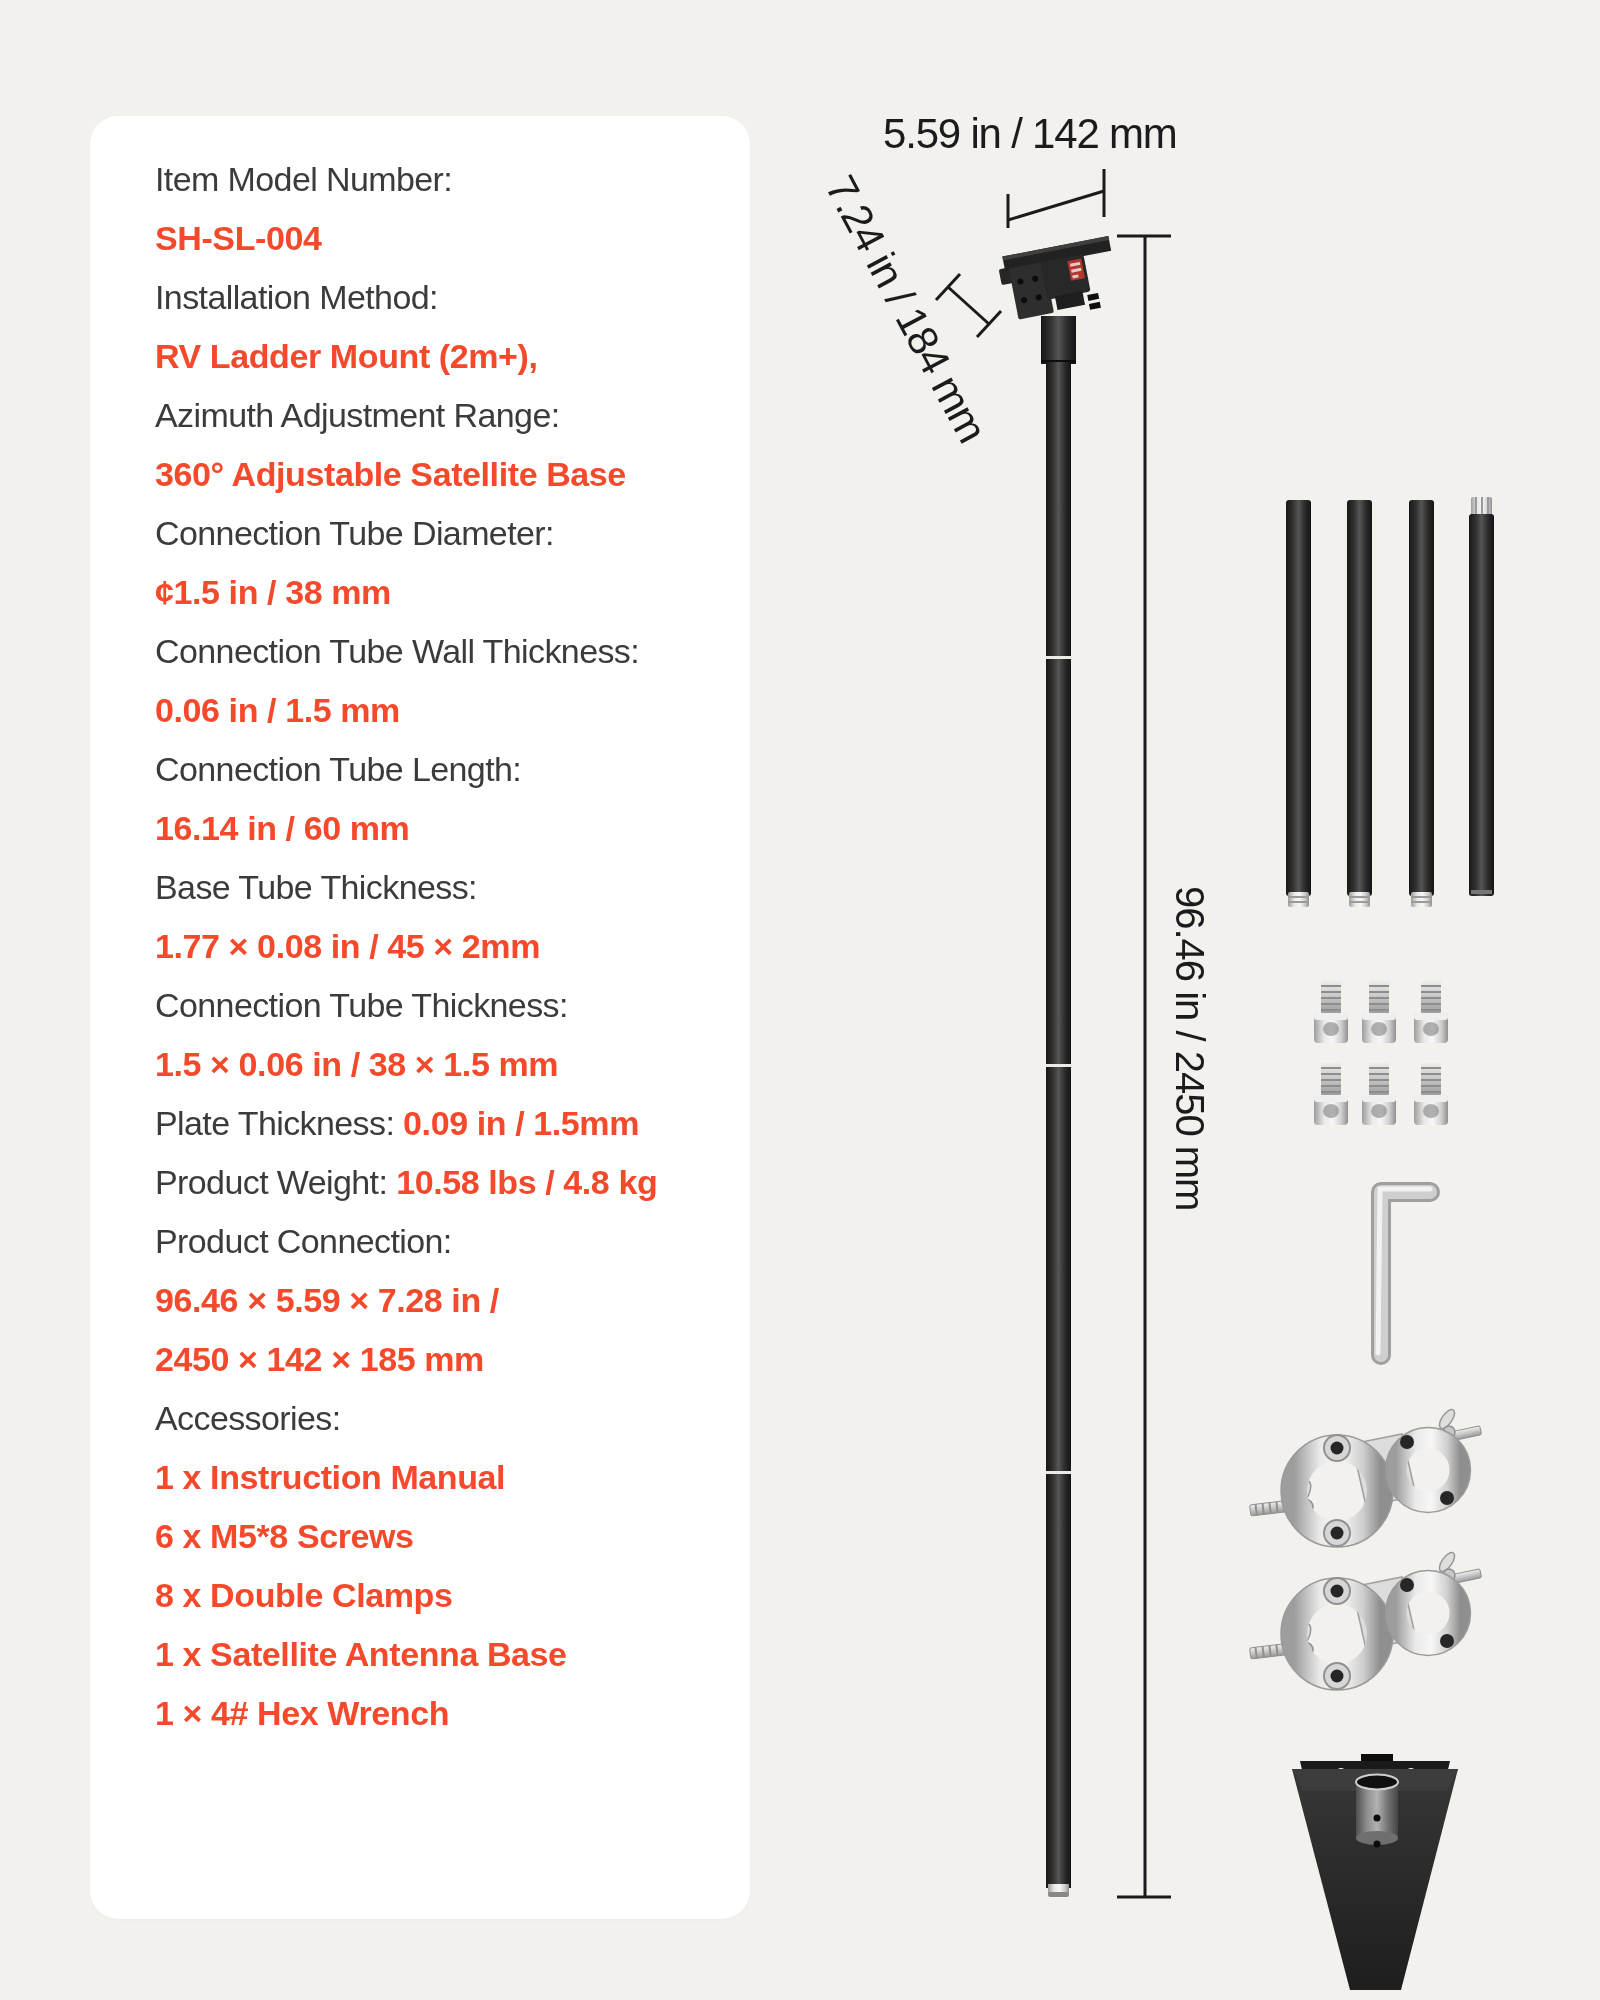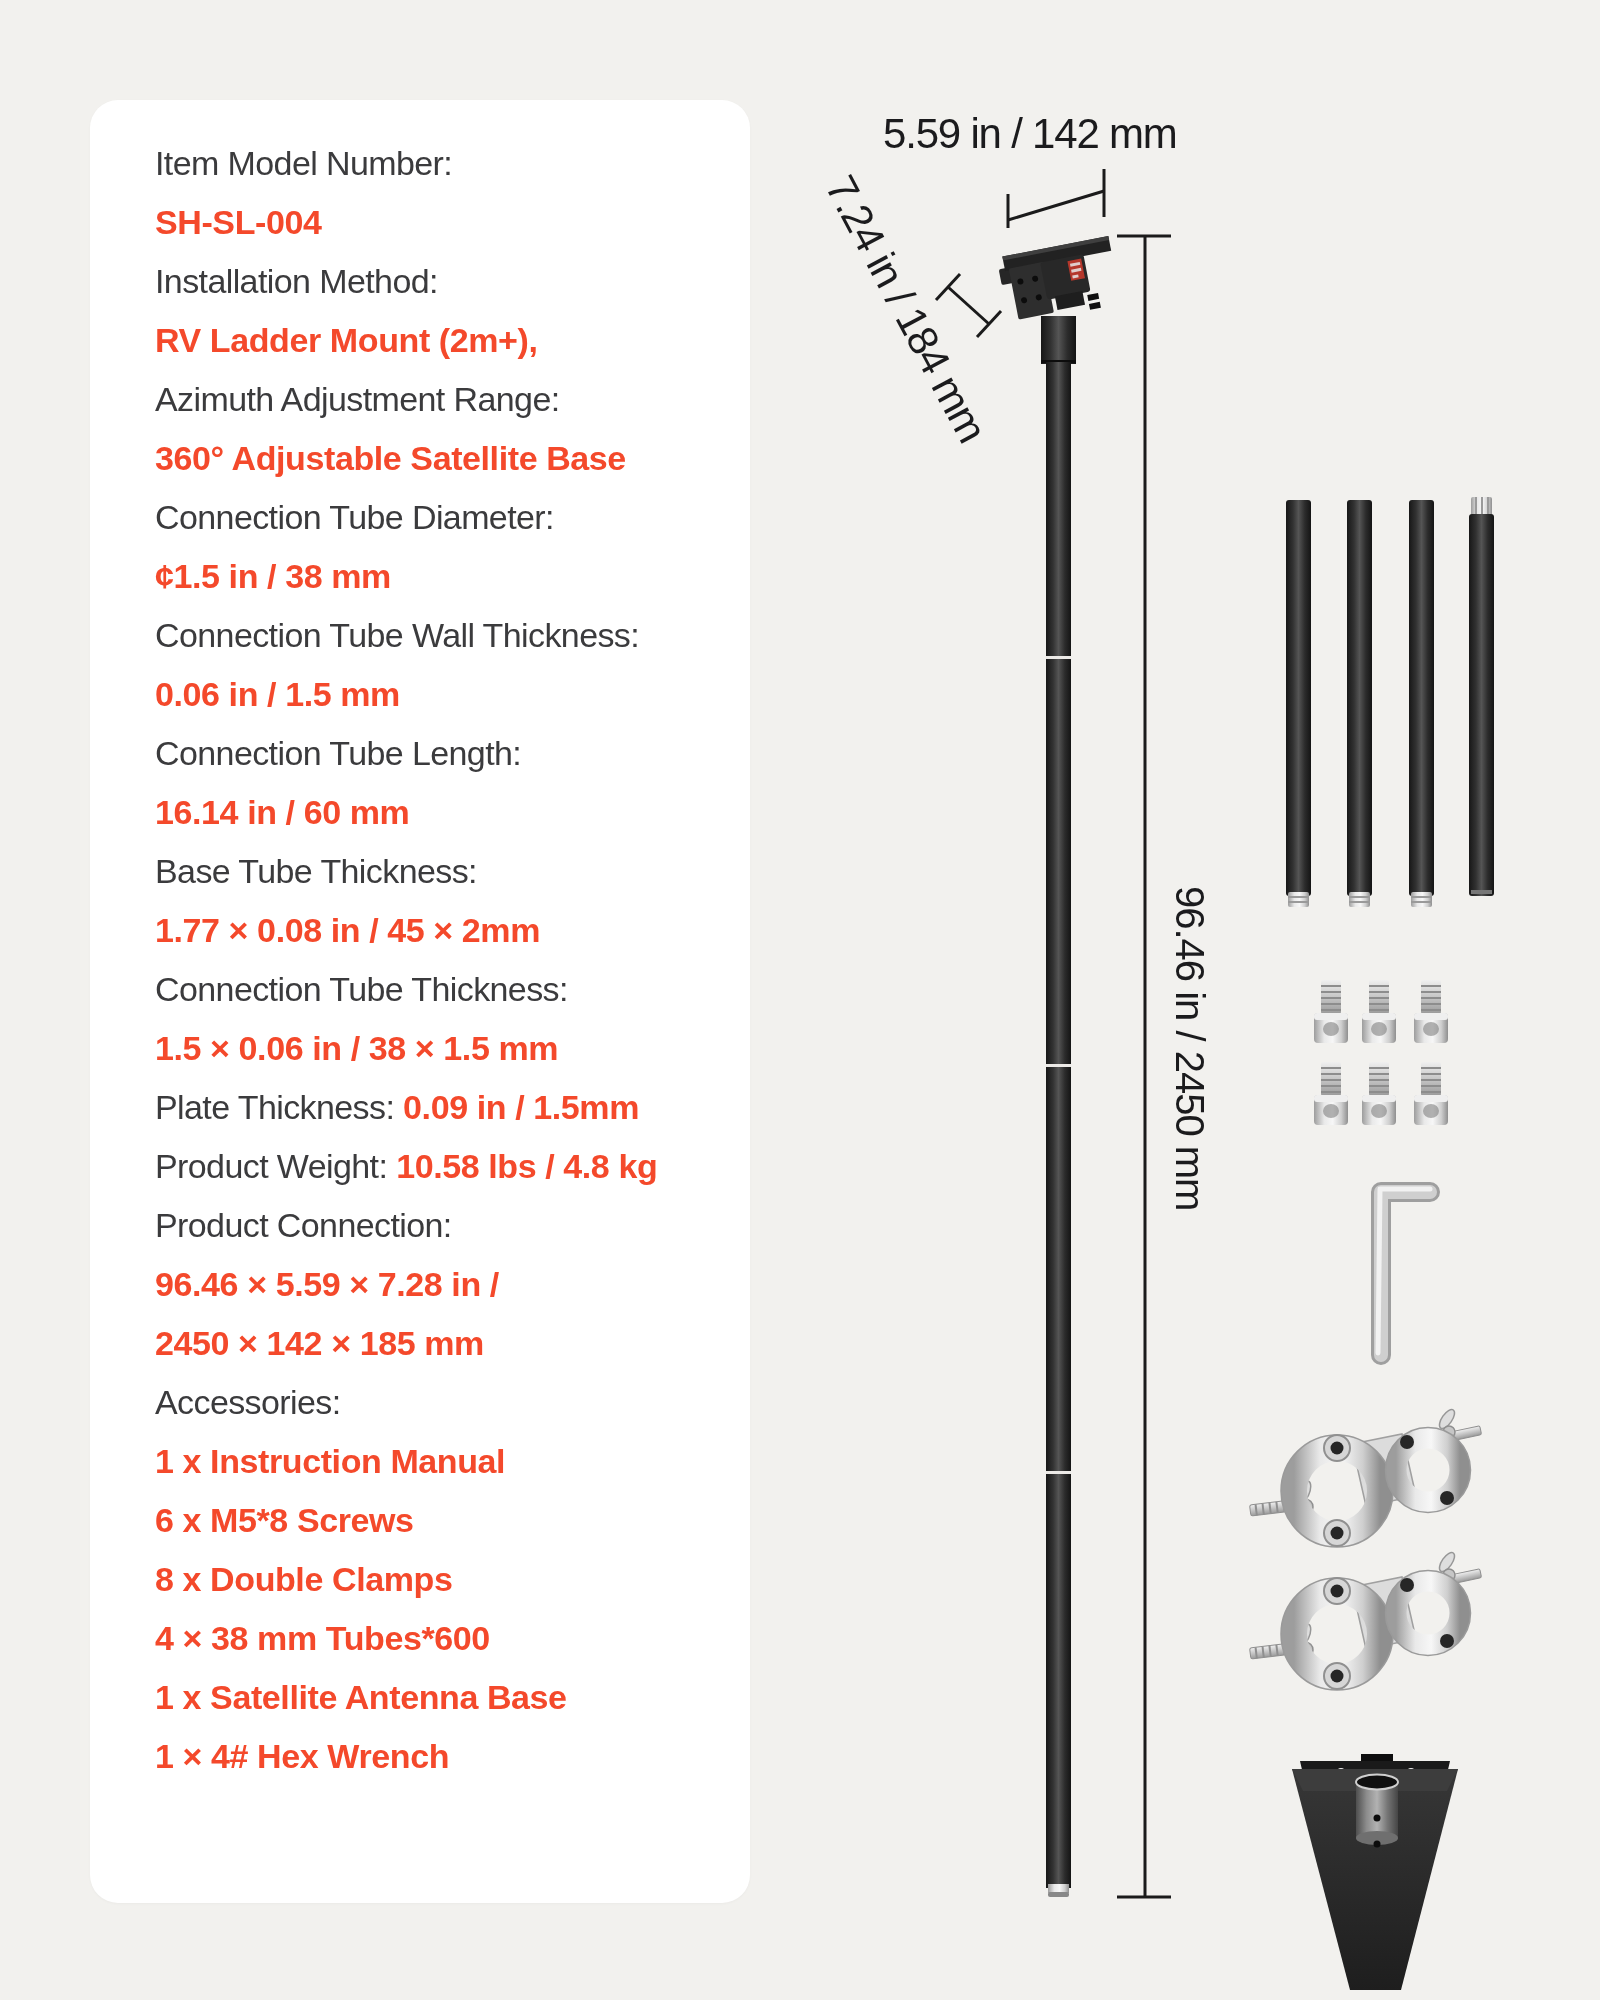--- a/index.html
+++ b/index.html
@@ -4,21 +4,21 @@
 <style>
   html,body{margin:0;padding:0;}
   body{
     width:1600px;height:2000px;position:relative;overflow:hidden;
     background:var(--background,#f2f1ee);
     font-family:"Liberation Sans", sans-serif;
   }
   .page{position:absolute;inset:0;}
   
   .spec-card{
-    position:absolute;left:90px;top:100px;width:660px;height:1803px;
+    position:absolute;left:90px;top:116px;width:660px;height:1803px;
     background:var(--card,#ffffff);border-radius:28px;
     box-shadow:0 1px 3px rgba(0,0,0,.03);
   }
   .spec-lines{padding:34px 18px 0 65px;}
   .spec-line{
     height:59px;line-height:59px;font-size:34px;letter-spacing:-0.6px;
     white-space:nowrap;
   }
   .spec-line .label{color:var(--label_text,#3b3b3d);font-weight:400;}
   .spec-line .value{color:var(--accent,#f4492b);font-weight:700;letter-spacing:-0.4px;}
@@ -64,21 +64,20 @@
         <div class="spec-line"><span class="value">1.5 × 0.06 in / 38 × 1.5 mm</span></div>
         <div class="spec-line"><span class="label">Plate Thickness: </span><span class="value">0.09 in / 1.5mm</span></div>
         <div class="spec-line"><span class="label">Product Weight: </span><span class="value">10.58 lbs / 4.8 kg</span></div>
         <div class="spec-line"><span class="label">Product Connection:</span></div>
         <div class="spec-line"><span class="value">96.46 × 5.59 × 7.28 in /</span></div>
         <div class="spec-line"><span class="value">2450 × 142 × 185 mm</span></div>
         <div class="spec-line"><span class="label">Accessories:</span></div>
         <div class="spec-line"><span class="value">1 x Instruction Manual</span></div>
         <div class="spec-line"><span class="value">6 x M5*8 Screws</span></div>
         <div class="spec-line"><span class="value">8 x Double Clamps</span></div>
-        <div class="spec-line"><span class="value">4 × 38 mm Tubes*600</span></div>
         <div class="spec-line"><span class="value">1 x Satellite Antenna Base</span></div>
         <div class="spec-line"><span class="value">1 × 4# Hex Wrench</span></div>
       </div>
   </section>
 
   <div class="figure">
 
     <div class="dim-label dim-width">5.59 in / 142 mm</div>
     <div class="dim-label dim-depth">7.24 in / 184 mm</div>
     <div class="dim-label dim-height">96.46 in / 2450 mm</div>

